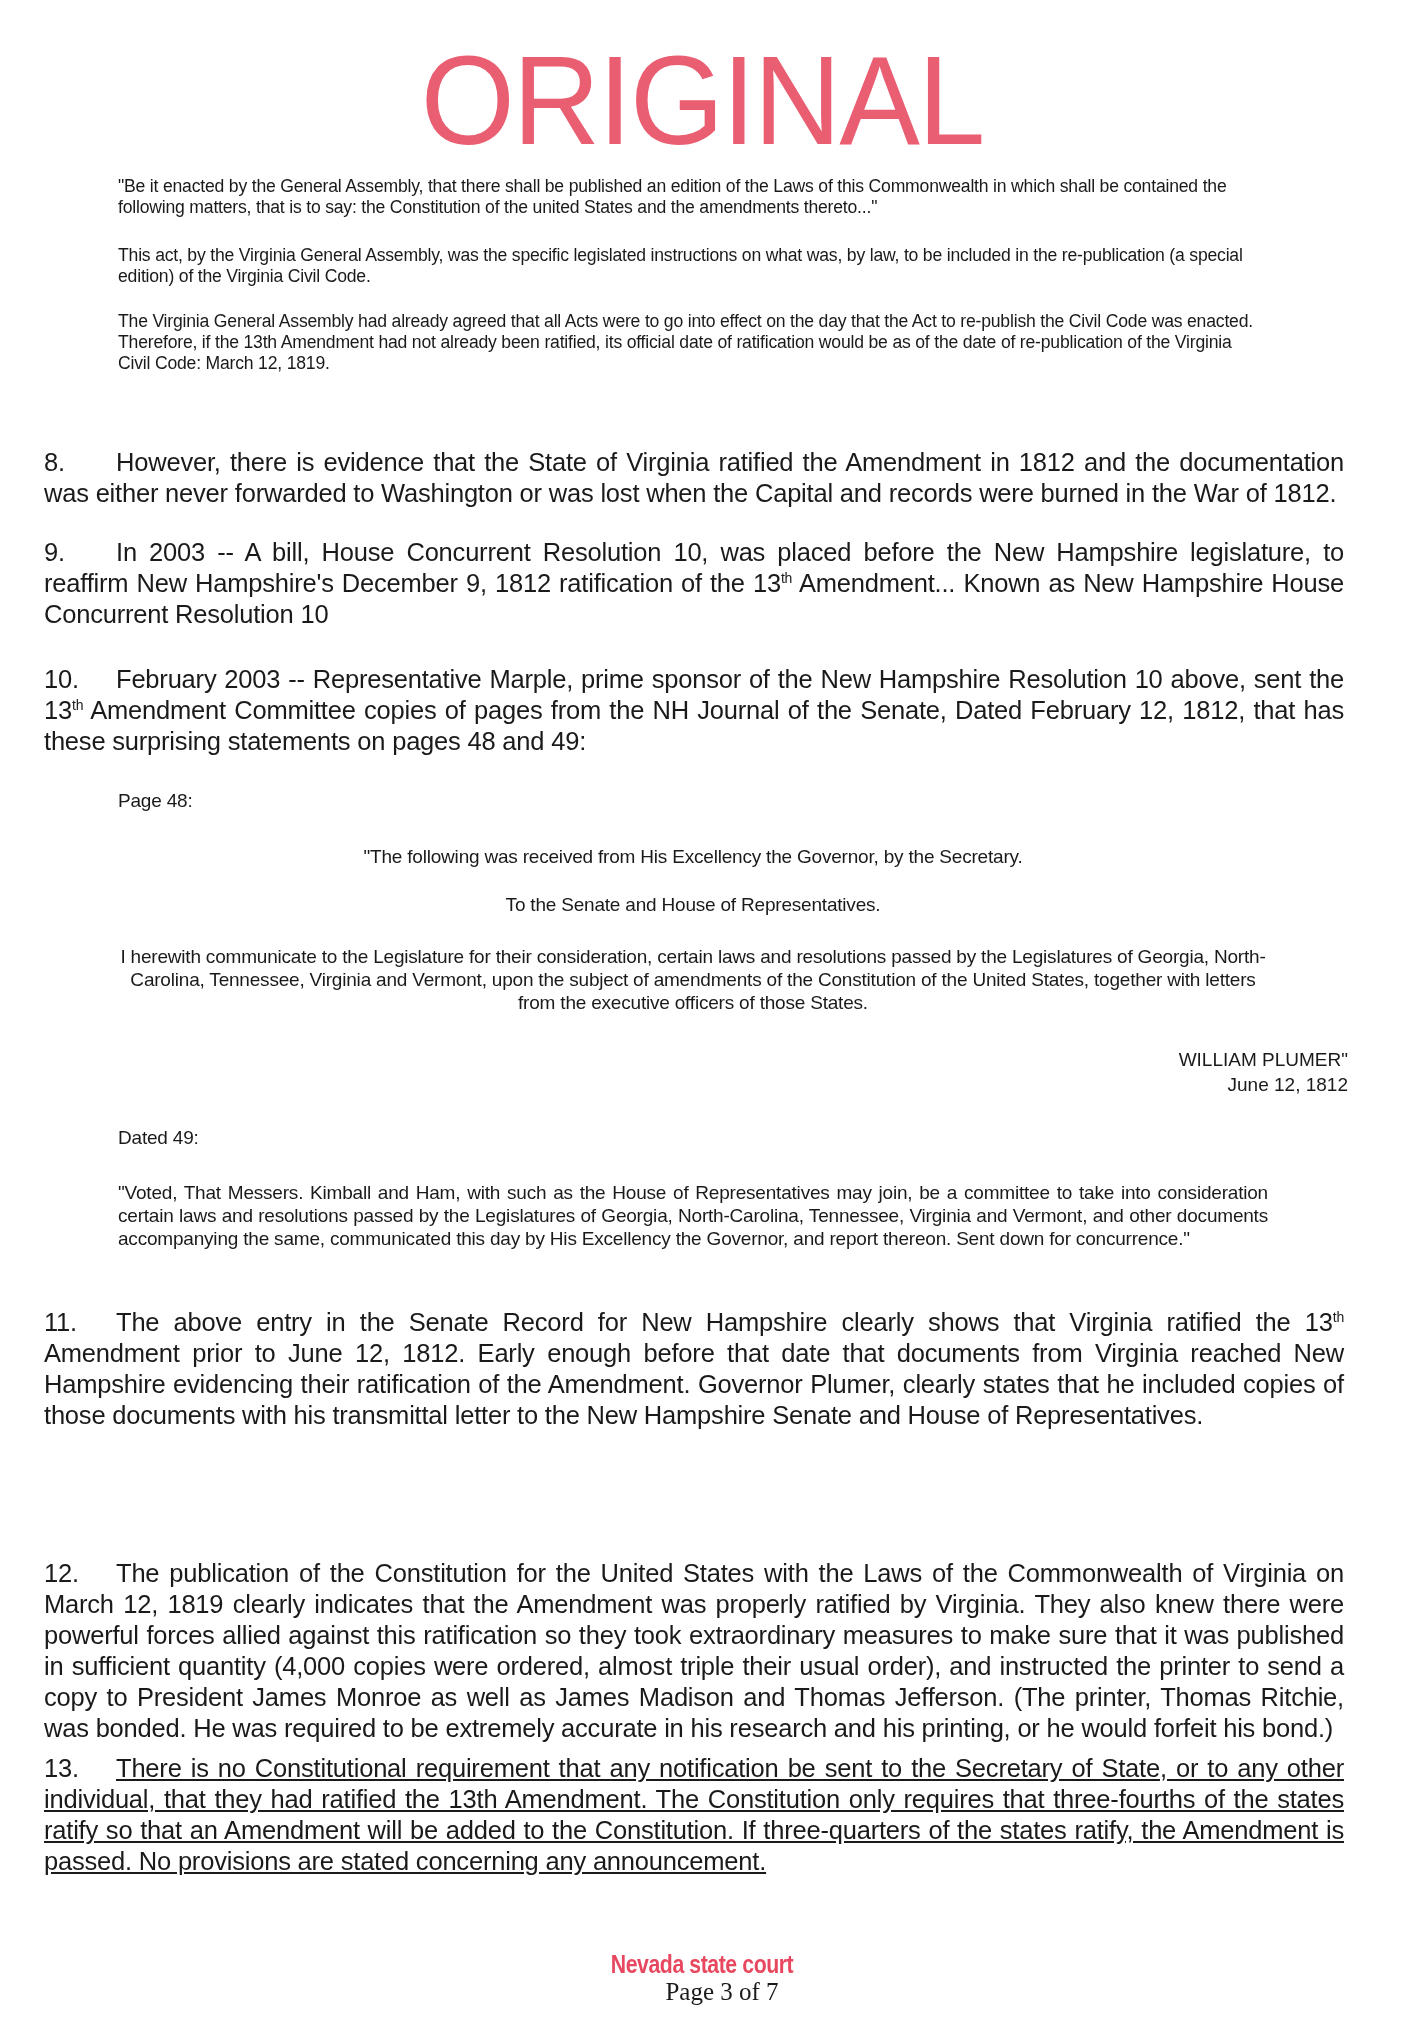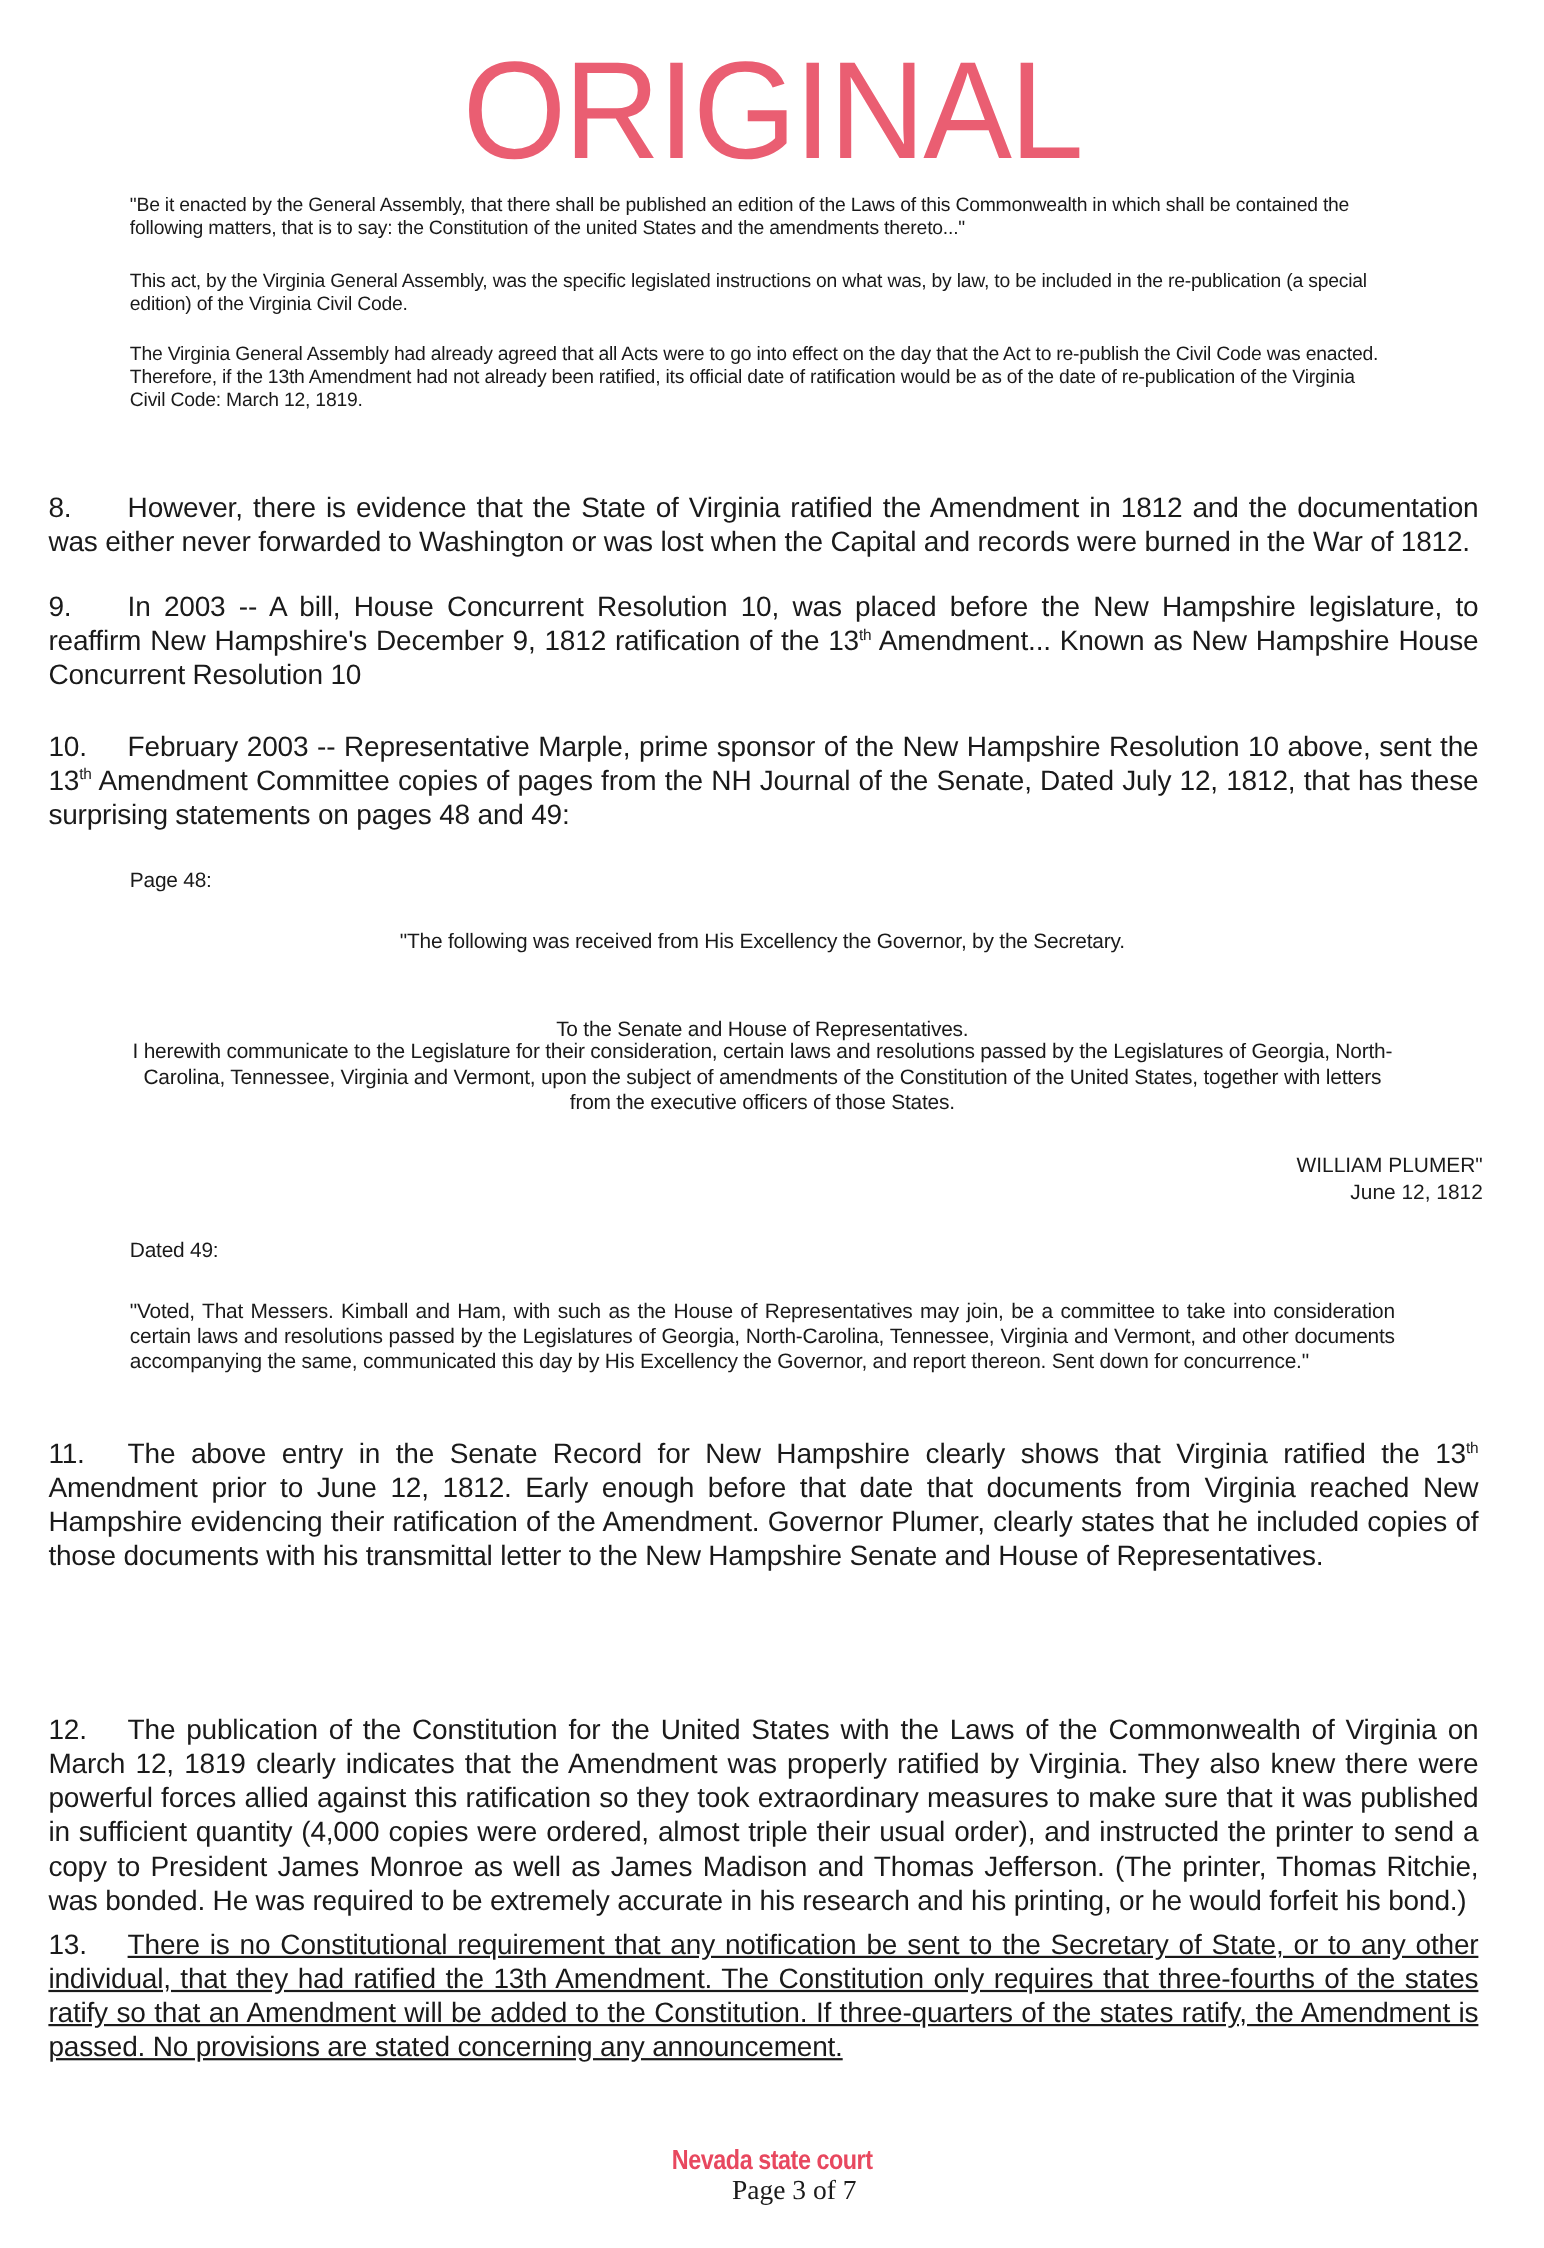--- a/index.html
+++ b/index.html
@@ -109,28 +109,28 @@
 
 <div class="block para-big" style="top:411px; left:44px; width:1300px;margin-top:36px;">
   <span class="num">8.</span><span>However, there is evidence that the State of Virginia ratified the Amendment in 1812 and the documentation was either never forwarded to Washington or was lost when the Capital and records were burned in the War of 1812.</span>
 </div>
 
 <div class="block para-big" style="top:537px; left:44px; width:1300px;">
   <span class="num">9.</span><span>In 2003 -- A bill, House Concurrent Resolution 10, was placed before the New Hampshire legislature, to reaffirm New Hampshire's December 9, 1812 ratification of the 13</span><sup>th</sup><span> Amendment... Known as New Hampshire House Concurrent Resolution 10</span>
 </div>
 
 <div class="block para-big" style="top:664px; left:44px; width:1300px;">
-  <span class="num">10.</span><span>February 2003 -- Representative Marple, prime sponsor of the New Hampshire Resolution 10 above, sent the 13</span><sup>th</sup><span> Amendment Committee copies of pages from the NH Journal of the Senate, Dated July 12, 1812, that has these surprising statements on pages 48 and 49:</span>
+  <span class="num">10.</span><span>February 2003 -- Representative Marple, prime sponsor of the New Hampshire Resolution 10 above, sent the 13</span><sup>th</sup><span> Amendment Committee copies of pages from the NH Journal of the Senate, Dated February 12, 1812, that has these surprising statements on pages 48 and 49:</span>
 </div>
 
 <div class="block journal-small" style="top:789px; left:118px;">Page 48:</div>
 
 <div class="block journal-small" style="top:845px; left:118px; width:1150px;">"The following was received from His Excellency the Governor, by the Secretary.</div>
 
-<div class="block journal-small" style="top:893px; left:118px; width:1150px;margin-top:32px;">To the Senate and House of Representatives.</div>
+<div class="block journal-small" style="top:893px; left:118px; width:1150px;">To the Senate and House of Representatives.</div>
 
 <div class="block journal-small" style="top:945px; left:118px; width:1150px;">I herewith communicate to the Legislature for their consideration, certain laws and resolutions passed by the Legislatures of Georgia, North-Carolina, Tennessee, Virginia and Vermont, upon the subject of amendments of the Constitution of the United States, together with letters from the executive officers of those States.</div>
 
 <div class="signature" style="top:1047px;">
   <div>WILLIAM PLUMER"</div>
   <div>June 12, 1812</div>
 </div>
 
 <div class="block journal-small" style="top:1126px; left:118px;">Dated 49:</div>
 

